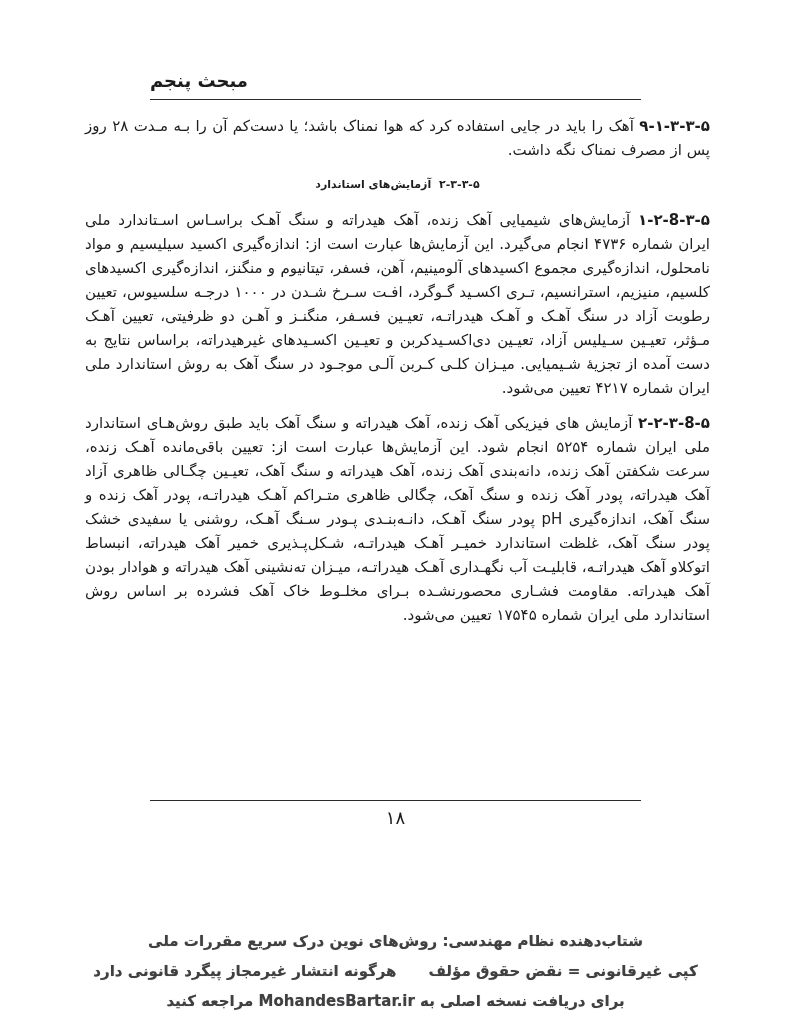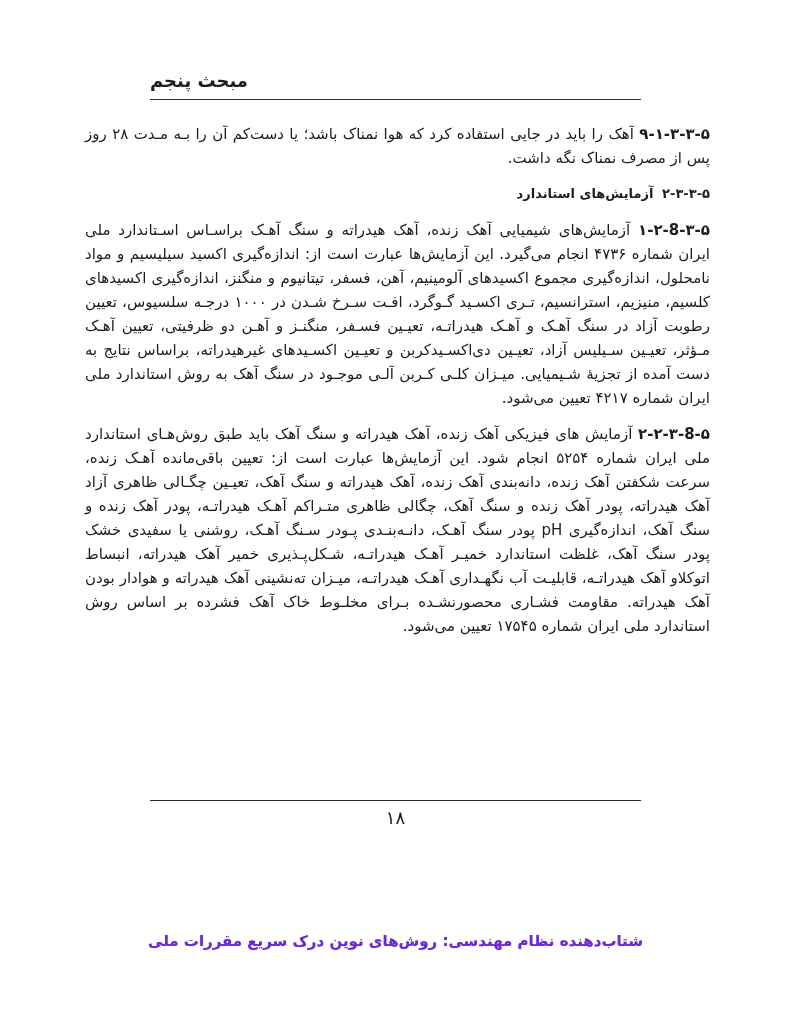--- a/index.html
+++ b/index.html
@@ -38,31 +38,31 @@
     position: absolute;
     top: 110px;
     left: 85px;
     width: 625px;
     direction: rtl;
     text-align: justify;
     font-size: 15px;
     line-height: 24px;
   }
   .body-text p {
-    margin: 12px 0 11px 0;
+    margin: 4px 0 11px 0;
   }
   .clause-num {
     font-weight: bold;
     white-space: nowrap;
   }
   .section-heading {
     margin: 3px 0 13px 0;
-    font-size: 13px;
+    font-size: 11px;
     font-weight: bold;
-    text-align: right;
+    text-align: center;
   }
   .section-heading .clause-num { margin-left: 4px; }
   
   .footer-rule {
     position: absolute;
     top: 800px;
     left: 150px;
     width: 491px;
     height: 0;
     border-top: 1.6px solid #2b2b2b;
@@ -125,17 +125,19 @@
     <p>
       <span class="clause-num">۵‐8‐۳‐۲‐۲</span>
       <span>آزمایش های فیزیکی آهک زنده، آهک هیدراته و سنگ آهک باید طبق روش‌هـای استاندارد ملی ایران شماره ۵۲۵۴ انجام شود. این آزمایش‌ها عبارت است از: تعیین باقی‌مانده آهـک زنده، سرعت شکفتن آهک زنده، دانه‌بندی آهک زنده، آهک هیدراته و سنگ آهک، تعیـین چگـالی ظاهری آزاد آهک هیدراته، پودر آهک زنده و سنگ آهک، چگالی ظاهری متـراکم آهـک هیدراتـه، پودر آهک زنده و سنگ آهک، اندازه‌گیری pH پودر سنگ آهـک، دانـه‌بنـدی پـودر سـنگ آهـک، روشنی یا سفیدی خشک پودر سنگ آهک، غلظت استاندارد خمیـر آهـک هیدراتـه، شـکل‌پـذیری خمیر آهک هیدراته، انبساط اتوکلاو آهک هیدراتـه، قابلیـت آب نگهـداری آهـک هیدراتـه، میـزان ته‌نشینی آهک هیدراته و هوادار بودن آهک هیدراته. مقاومت فشـاری محصورنشـده بـرای مخلـوط خاک آهک فشرده بر اساس روش استاندارد ملی ایران شماره ۱۷۵۴۵ تعیین می‌شود.</span>
     </p>
 
   </div>
 
   <div class="footer-rule"></div>
   <div class="page-number">۱۸</div>
 
-  <div class="stamp" style="color: #6d28d9;">
+  <div class="stamp" style="color: #404040;">
     <div>شتاب‌دهنده نظام مهندسی: روش‌های نوین درک سریع مقررات ملی</div>
+    <div><span>کپی غیرقانونی = نقض حقوق مؤلف</span><span class="gap"></span><span>هرگونه انتشار غیرمجاز پیگرد قانونی دارد</span></div>
+    <div>برای دریافت نسخه اصلی به MohandesBartar.ir مراجعه کنید</div>
   </div>
 
 </div>
 
 </body></html>

